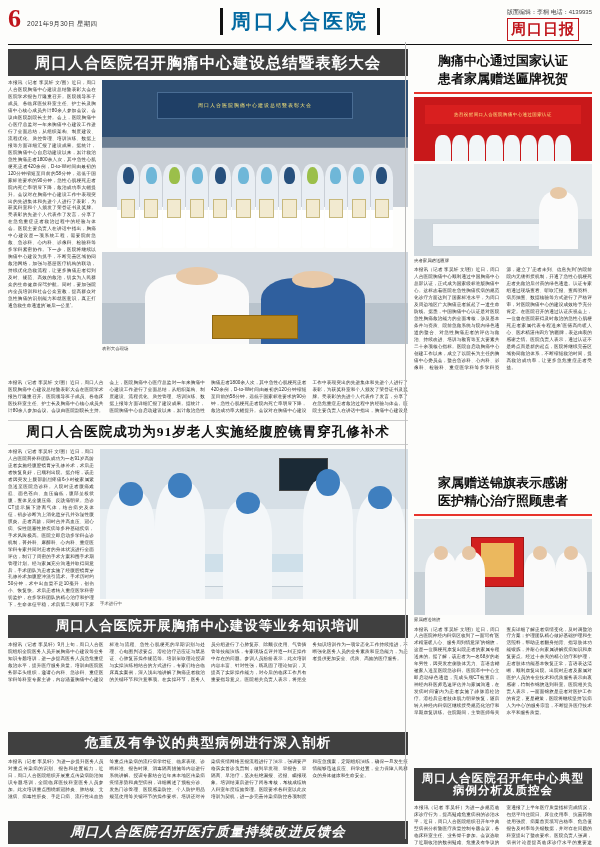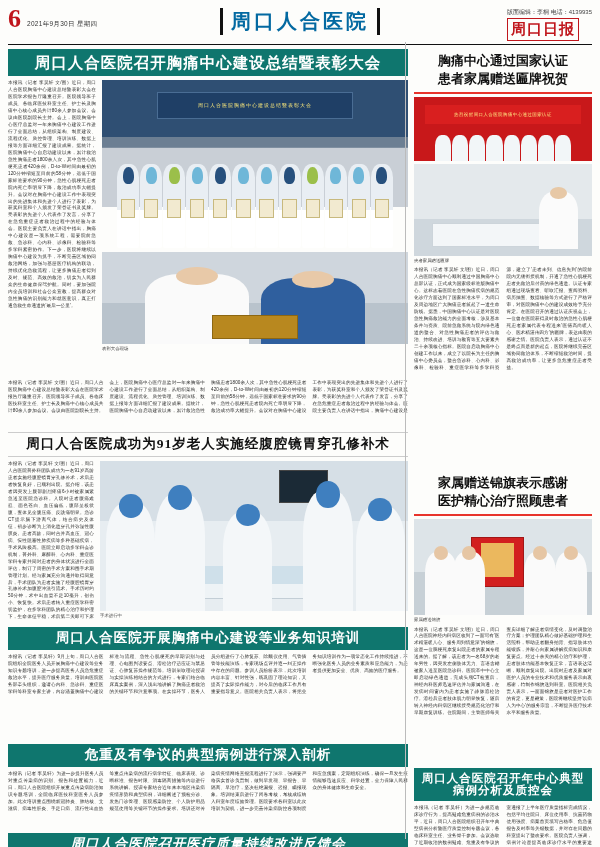--- a/index.html
+++ b/index.html
@@ -33,21 +33,21 @@
   .rule { border-top:1.5px solid #111; margin:2px 0 4px 0; }
 
   
   .cols { display:flex; gap:6px; height:792px; }
   .left { width:400px; position:relative; }
   .right { width:178px; position:relative; }
   .vdiv { position:absolute; left:405px; top:42px; bottom:8px; width:1px; background:#bbb; }
 
   
   .headline {
-    background:#0f766e; color:#fff; font-family:"Liberation Serif", serif;
+    background:#404040; color:#fff; font-family:"Liberation Serif", serif;
     font-weight:bold; text-align:center; letter-spacing:1px;
     padding:5px 4px; font-size:15.5px; line-height:1.1;
   }
   .headline.small { font-size:13.5px; padding:4px; }
   .headline.tiny { font-size:11.5px; padding:4px; }
   .headline-dark { color:#111; background:none; }
 
   .rh {
     text-align:center; font-family:"Liberation Serif", serif; font-weight:bold;
     font-size:13px; line-height:1.35; color:#111; padding:3px 0 4px 0;
@@ -196,21 +196,21 @@
             <div class="d2"></div>
             <div class="plaque"></div>
           </div>
           <div class="cap">表彰大会现场</div>
           <div class="tx txcols3" style="height:24px; overflow:hidden; margin-top:2px;"></div>
         </div>
       </div>
 
       <div class="tx txcols4" style="height:36px; overflow:hidden; margin-top:2px;">本报讯（记者 李昊轩 文/图）近日，周口人合医院胸痛中心建设总结暨表彰大会在医院学术报告厅隆重召开。医院领导班子成员、各临床医技科室主任、护士长及胸痛中心核心成员共计80余人参加会议。会议由医院副院长主持。会上，医院胸痛中心医疗总监对一年来胸痛中心建设工作进行了全面总结，从组织架构、制度建设、流程优化、质控管理、培训演练、数据上报等方面详细汇报了建设成果。据统计，医院胸痛中心自启动建设以来，累计救治急性胸痛患者1800余人次，其中急性心肌梗死患者420余例，D-to-W时间由最初的120分钟缩短至目前的58分钟，远低于国家标准要求的90分钟，急性心肌梗死患者院内死亡率明显下降，救治成功率大幅提升。会议对在胸痛中心建设工作中表现突出的先进集体和先进个人进行了表彰，为获奖科室和个人颁发了荣誉证书及奖牌。受表彰的先进个人代表作了发言，分享了在急危重症患者救治过程中的经验与体会。医院主要负责人在讲话中指出，胸痛中心建设是一项系统工程，需要院前急救、急诊科、心内科、影像科、检验科等多学科紧密协作。下一步，医院将继续以胸痛中心建设为抓手，不断完善区域协同救治网络，加强与基层医疗机构的联动，持续优化急救流程，让更多胸痛患者得到及时、规范、高效的救治，切实为人民群众的生命健康保驾护航。同时，要加强院内全员培训和社会公众宣教，提高群众对急性胸痛的识别能力和就医意识，真正打通急救生命通道的'最后一公里'。</div>
 
-      <div class="headline small headline-dark" style="background:none; border-top:1px solid #ccc; border-bottom:1px solid #ccc; margin-top:16px;">周口人合医院成功为91岁老人实施经腹腔镜胃穿孔修补术</div>
+      <div class="headline small headline-dark" style="background:none; border-top:1px solid #ccc; border-bottom:1px solid #ccc; margin-top:4px;">周口人合医院成功为91岁老人实施经腹腔镜胃穿孔修补术</div>
 
       <div style="display:flex; gap:6px; margin-top:4px;">
         <div style="width:86px;">
           <div class="tx" style="height:160px; overflow:hidden;">本报讯（记者 李昊轩 文/图）近日，周口人合医院普外科团队成功为一名91岁高龄患者实施经腹腔镜胃穿孔修补术，术后患者恢复良好，已顺利出院。据介绍，该患者因突发上腹部剧烈疼痛6小时被家属紧急送至医院急诊科。入院时患者腹痛难忍、面色苍白、血压偏低，腹部呈板状腹，查体见全腹压痛、反跳痛明显。急诊CT提示膈下游离气体，结合病史及体征，初步诊断为上消化道穿孔并弥漫性腹膜炎。患者高龄，同时合并高血压、冠心病、慢性阻塞性肺疾病等多种基础疾病，手术风险极高。医院立即启动多学科会诊机制，普外科、麻醉科、心内科、重症医学科专家共同对患者的身体状况进行全面评估，制订了周密的手术方案和围手术期管理计划。经与家属充分沟通并取得同意后，手术团队为患者实施了经腹腔镜胃穿孔修补术加腹腔冲洗引流术。手术历时约50分钟，术中出血量不足10毫升，创伤小、恢复快。术后患者转入重症医学科密切监护，在多学科团队的精心治疗和护理下，生命体征平稳，术后第二天即可下床活动，第三天恢复流质饮食，住院8天后康复出院。</div>
         </div>
         <div style="flex:1;">
           <div class="photo ph-surg" style="height:150px;">
             <div class="mon"></div>
             <div class="bed"></div>
             <div class="pat"></div>

